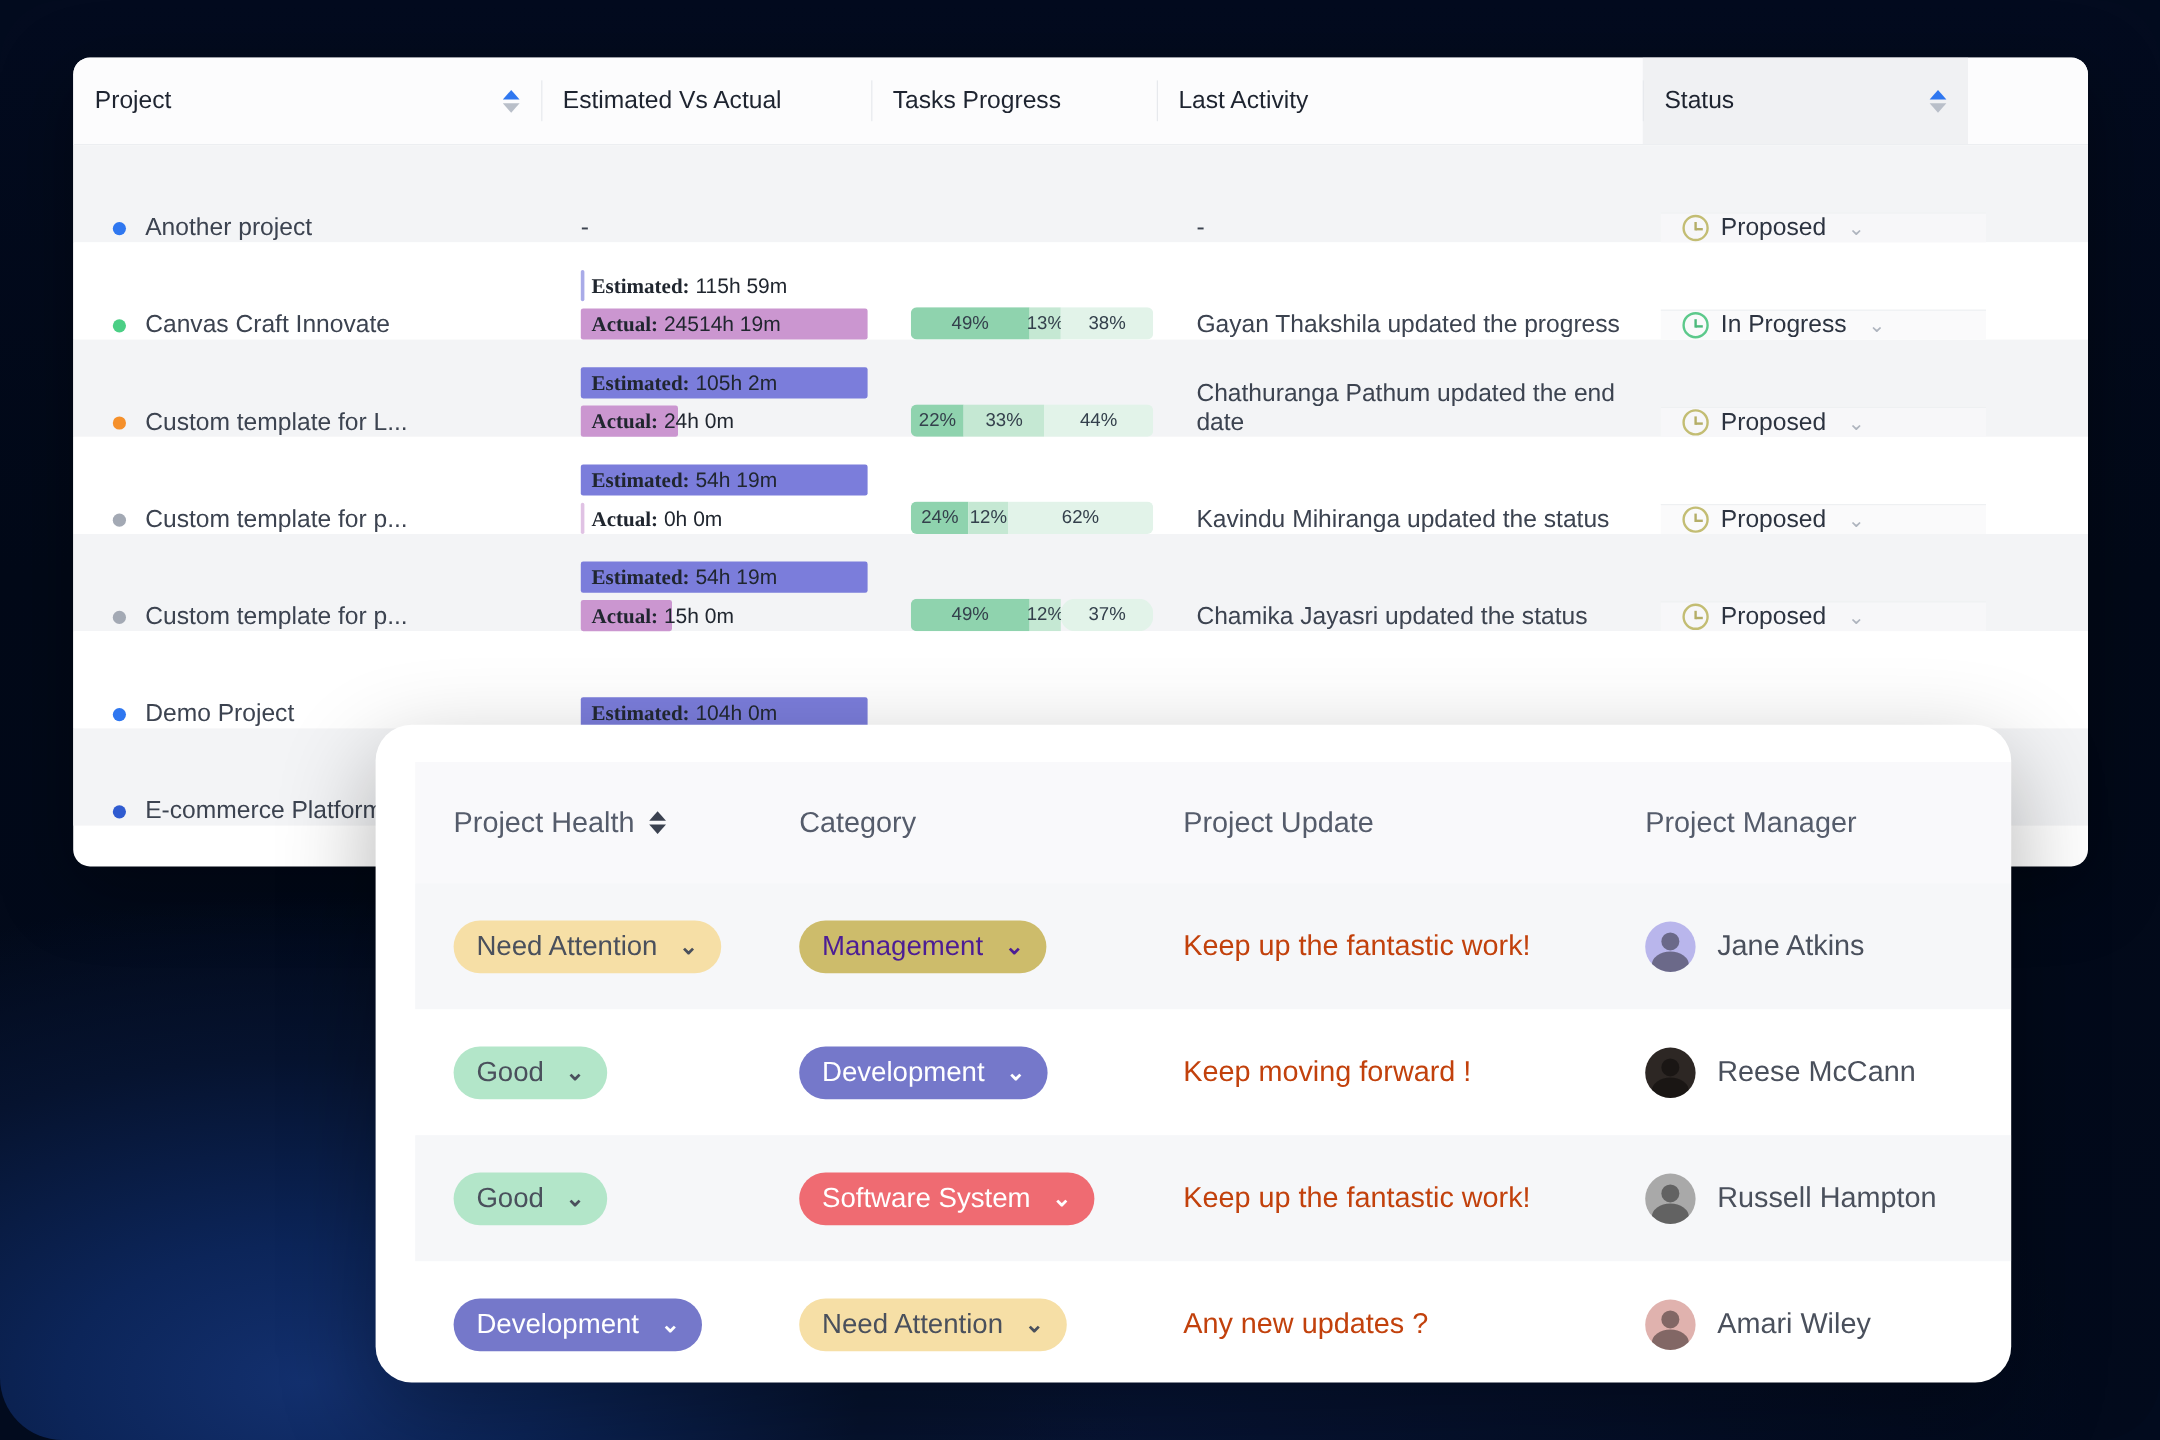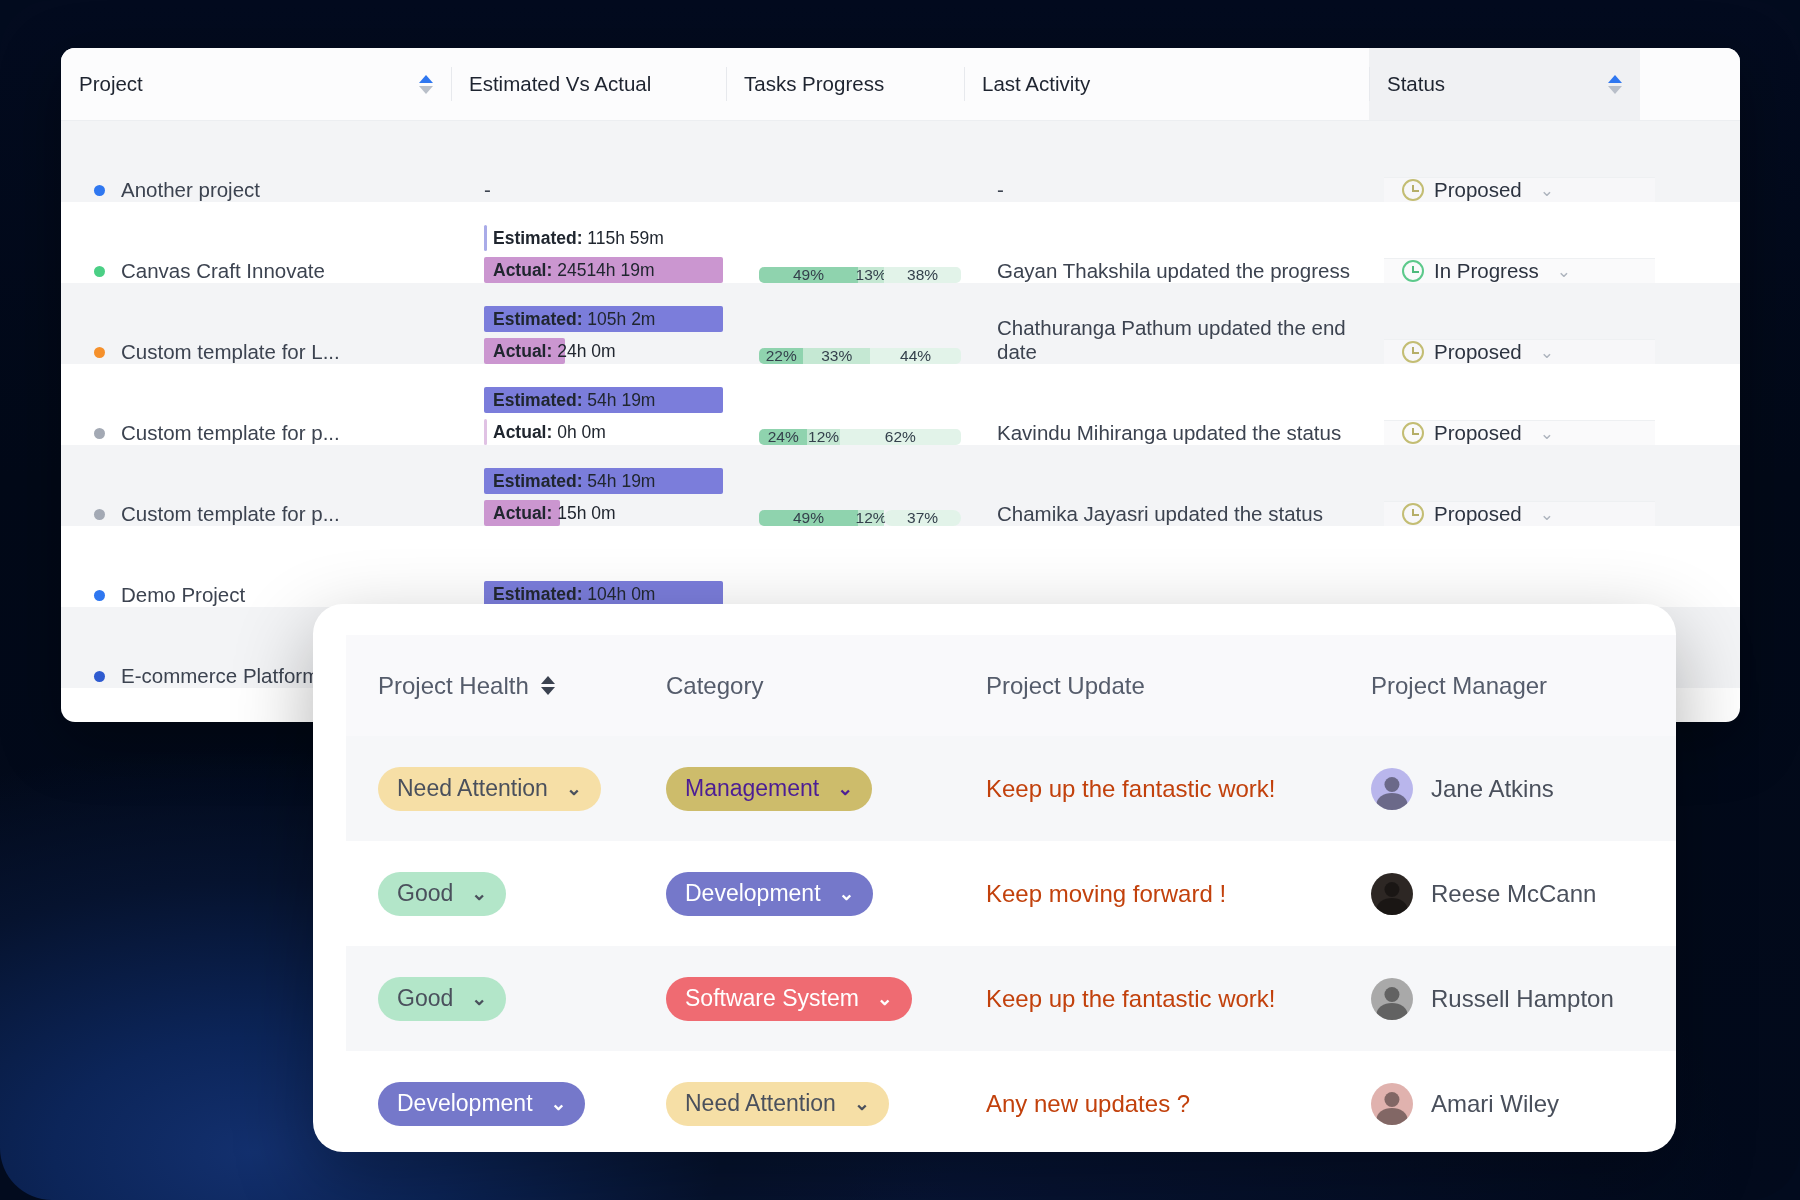--- a/index.html
+++ b/index.html
@@ -79,25 +79,25 @@
   .ea { display: flex; flex-direction: column; gap: 6px; width: 100%; }
   .ea-line {
     position: relative; height: 26px; display: flex; align-items: center;
     font-size: 17.5px; color: #20262f; white-space: nowrap;
   }
   .ea-fill { position: absolute; left: 0; top: 0; bottom: 0; border-radius: 2px; }
   .ea-fill.est { background: #7b7ddb; }
   .ea-fill.act { background: #cb96d0; }
   .ea-fill.hair { width: 3px; }
   .ea-txt { position: relative; z-index: 2; padding-left: 9px; }
-  .ea-txt b { font-weight: 600; }
+  .ea-txt b { font-weight: 600; font-family: Liberation Serif, serif; }
   .ea-dash { font-size: 20.5px; color: #3c4350; }
 
   
-  .tp { display: flex; width: 214px; height: 16px; border-radius: 5px; overflow: hidden; font-size: 15.5px; }
+  .tp { display: flex; width: 214px; height: 27px; border-radius: 5px; overflow: hidden; font-size: 15.5px; }
   .tp span { display: flex; align-items: center; justify-content: center; color: #34404c; }
   .tp .s1 { background: #8fd3ae; }
   .tp .s2 { background: #c5e8d3; }
   .tp .s3 { background: #e2f3e9; }
 
   
   .status-pill { display: flex; align-items: center; gap: 10px; font-size: 20.5px; color: #2c3340; }
   .clock { width: 22px; height: 22px; border-radius: 50%; border: 2px solid #c3bd73; position: relative; flex: none; }
   .clock.green { border-color: #5cc98b; }
   .clock::before { content:""; position:absolute; left:50%; top:4px; width:2px; height:7px; background:#b5ae68; transform: translateX(-50%); }

